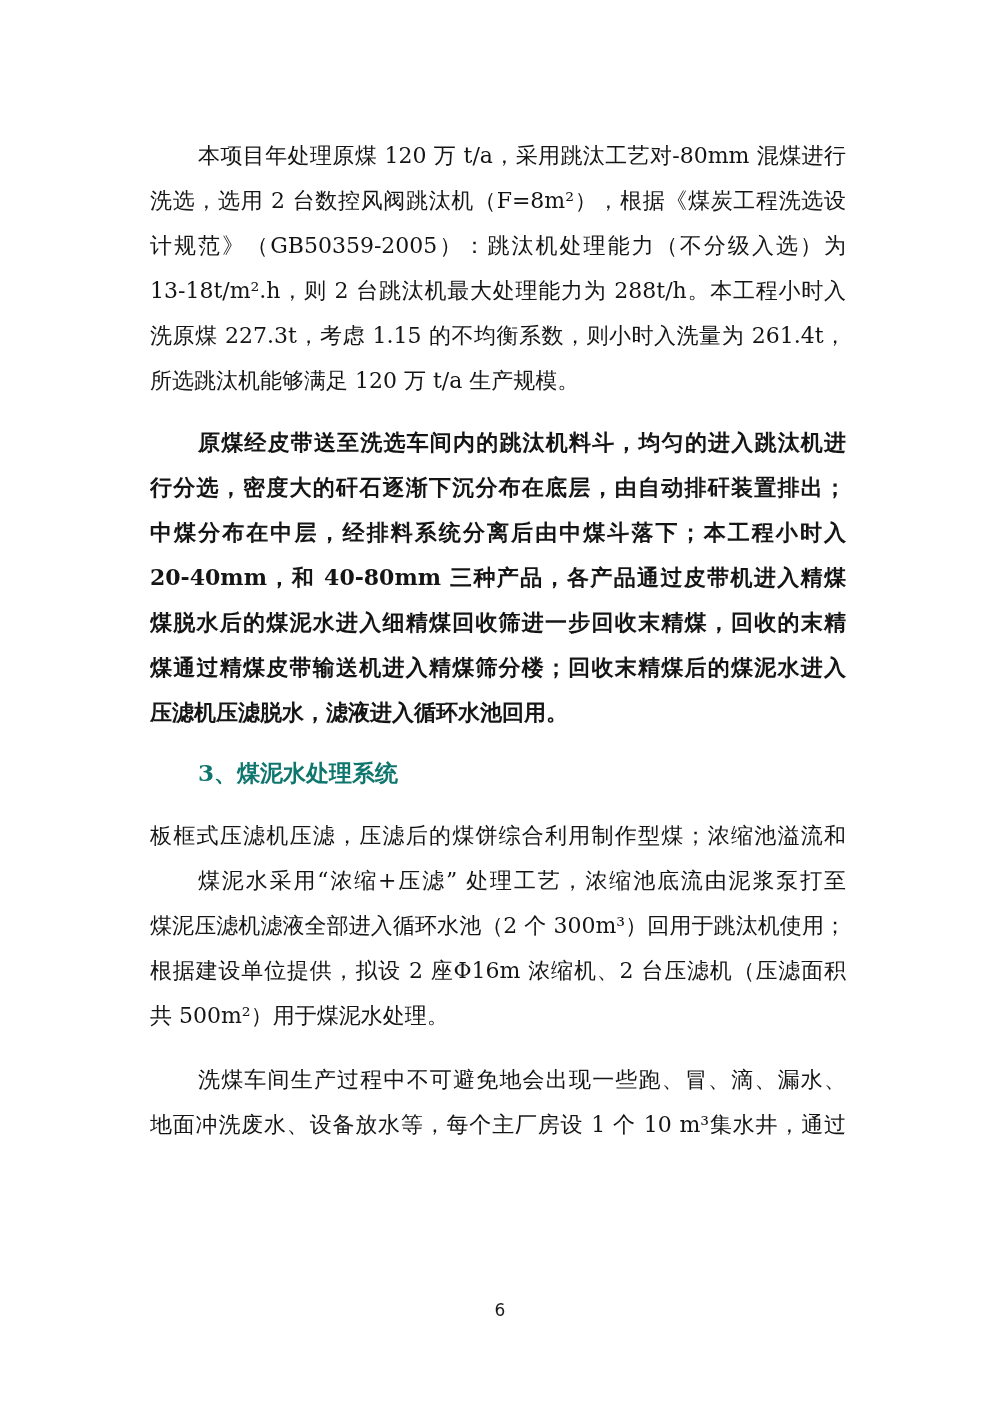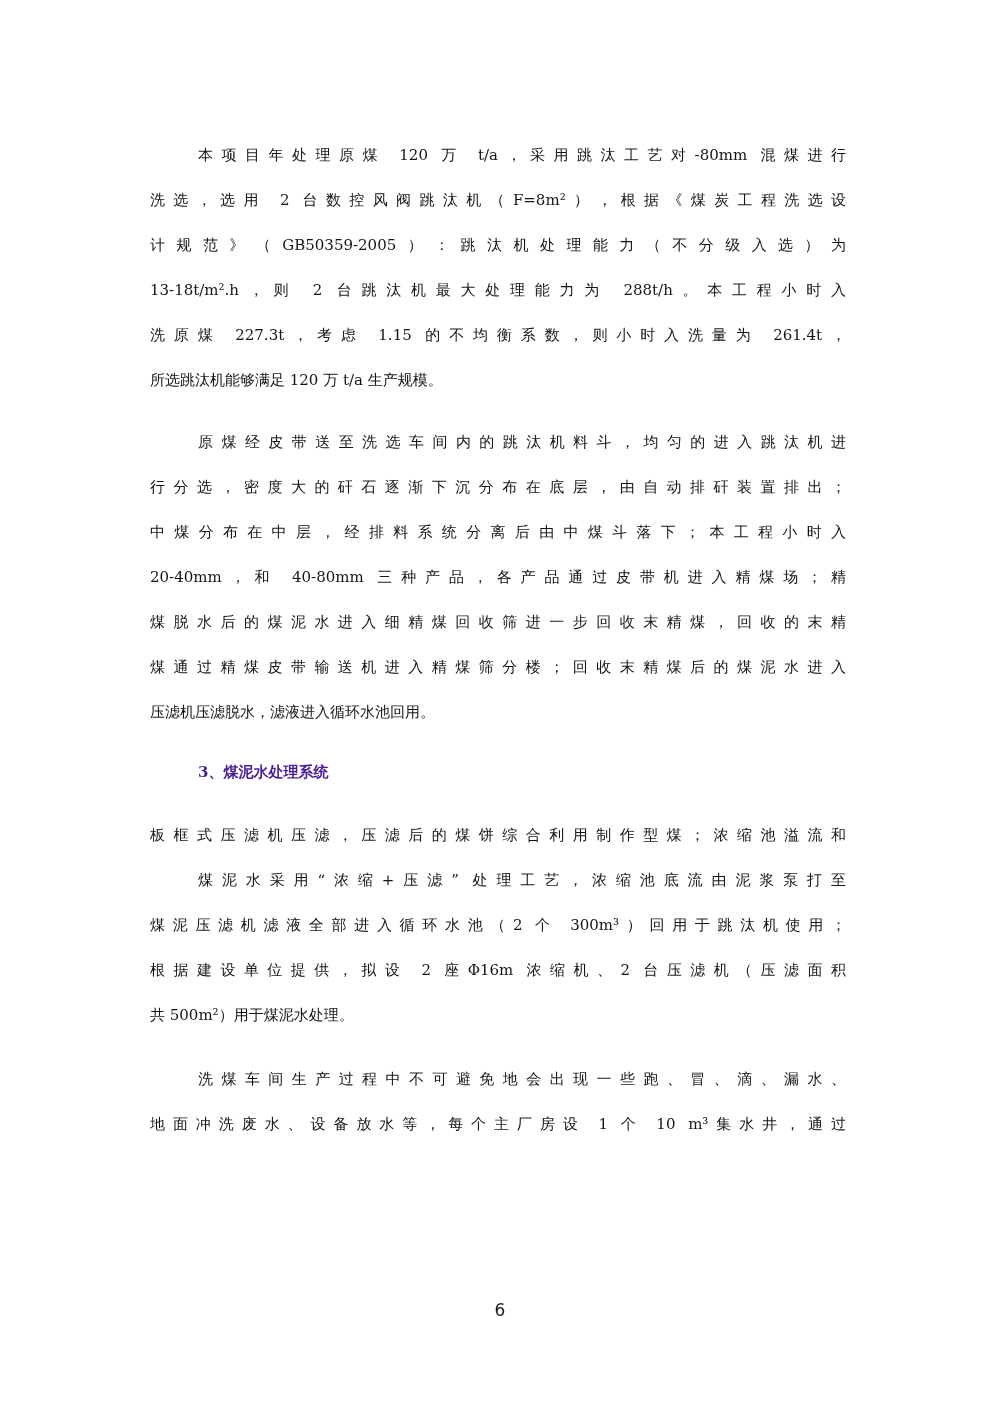--- a/index.html
+++ b/index.html
@@ -16,43 +16,43 @@
     color: #151515;
     overflow: hidden;
   }
   .content {
     position: absolute;
     left: 150px;
     top: 133px;
     width: 696px;
   }
   .line {
-    font-size: 15px;
+    font-size: 22px;
     line-height: 45px;
     height: 45px;
     text-align: justify;
     text-align-last: justify;
     overflow: hidden;
   }
   .line.first {
     text-indent: 48px;
   }
   .line.last {
     text-align-last: left;
   }
   .heading {
     margin-top: 15px;
-    font-size: 15px;
+    font-size: 23px;
     font-weight: bold;
     line-height: 45px;
     height: 45px;
     text-indent: 48px;
-    color: #4c1d95;
+    color: #0f766e;
   }
-  .p2 { margin-top: 17px; }
+  .p2 { margin-top: 17px; font-weight: bold; }
   .p3 { margin-top: 18px; }
   .p4 { margin-top: 19px; }
   .page-number {
     position: absolute;
     top: 1297px;
     left: 0;
     width: 100%;
     text-align: center;
     font-size: 17px;
     line-height: 26px;

